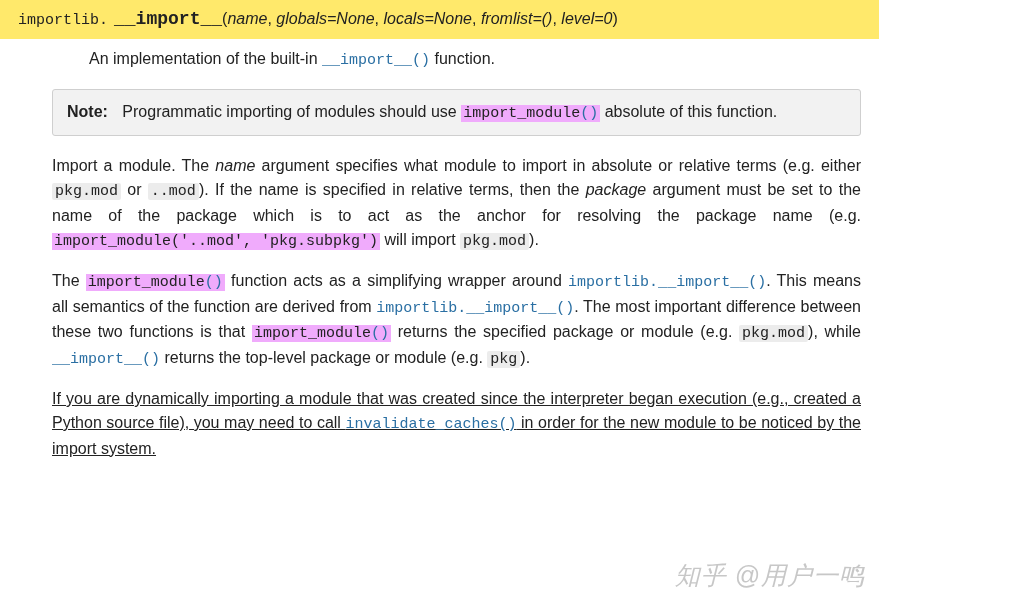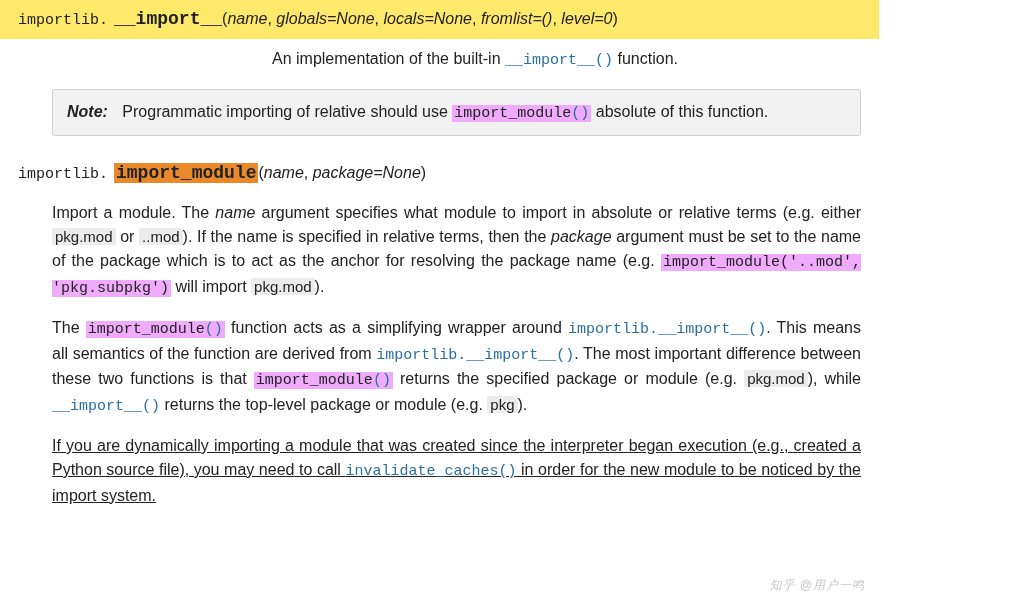--- a/index.html
+++ b/index.html
@@ -51,43 +51,42 @@
     margin-left: 34px;
     margin-right: 0;
     font-size: 16px;
     color: #222;
   }
   .body p {
     margin: 0 0 16px 0;
     text-align: justify;
   }
   .body p.implnote {
-    text-align: center;
+    text-align: left;
     margin-left: 37px;
   }
   .body p.lastjust {
     text-align: justify;
     text-decoration: underline;
   }
   
   .note {
     margin: 14px 0 18px 0;
     padding: 10px 14px;
     background: #f2f2f2;
     border: 1px solid #cfcfcf;
     border-radius: 3px;
   }
   .note-label {
     font-weight: bold;
     margin-right: 10px;
-    font-style: italic;
   }
   
   code.lit {
-    font-family: Liberation Sans, sans-serif;
+    font-family: Liberation Mono, monospace;
     background: #ececec;
     padding: 0 3px;
     border-radius: 2px;
     font-size: 15px;
   }
   
   .xref-hl {
     font-family: "Courier New", Courier, monospace;
     background: #f0abfc;
     padding: 0 2px;
@@ -105,21 +104,21 @@
   }
   .changed {
     font-style: italic;
     color: #555;
   }
   
   .watermark {
     position: absolute;
     right: 14px;
     bottom: 8px;
-    font-size: 12px;
+    font-size: 25px;
     color: rgba(130,130,130,0.45);
     font-family: "PingFang SC", "Microsoft YaHei", Arial, sans-serif;
     font-style: italic;
     letter-spacing: 1px;
     pointer-events: none;
   }
   .em { font-style: italic; }
   .space6 { display:inline-block; width:6px; }
 </style>
 </head>
@@ -131,27 +130,24 @@
     <span class="module">importlib.</span><span class="space6"></span><span class="funcname">__import__</span><span class="paren">(</span><span class="param">name</span>, <span class="param">globals=None</span>, <span class="param">locals=None</span>, <span class="param">fromlist=()</span>, <span class="param">level=0</span><span class="paren">)</span>
   </div>
 
   <div class="body">
     <p class="implnote">
       <span>An implementation of the built-in </span><a href="#" class="xref">__import__()</a><span> function.</span>
     </p>
 
     <div class="note">
       <span class="note-label">Note:</span>
-      <span>Programmatic importing of relative should use </span><span class="xref-hl"><span>import_module</span><span class="paren2">()</span></span><span> absolute of this function.</span>
+      <span>Programmatic importing of modules should use </span><span class="xref-hl"><span>import_module</span><span class="paren2">()</span></span><span> absolute of this function.</span>
     </div>
   </div>
 
-  <div class="sig" style="margin-top:10px;">
-    <span class="module">importlib.</span><span class="space6"></span><span class="funcname funcname-orange">import_module</span><span class="paren">(</span><span class="param">name</span>, <span class="param">package=None</span><span class="paren">)</span>
-  </div>
 
   <div class="body">
 
     <p>
       <span>Import a module. The </span><span class="em">name</span><span> argument specifies what module to import in absolute or relative terms (e.g. either </span><code class="lit">pkg.mod</code><span> or </span><code class="lit">..mod</code><span>). If the name is specified in relative terms, then the </span><span class="em">package</span><span> argument must be set to the name of the package which is to act as the anchor for resolving the package name (e.g. </span><span class="xref-hl">import_module('..mod', 'pkg.subpkg')</span><span> will import </span><code class="lit">pkg.mod</code><span>).</span>
     </p>
 
     <p>
       <span>The </span><span class="xref-hl"><span>import_module</span><span class="paren2">()</span></span><span> function acts as a simplifying wrapper around </span><a href="#" class="xref">importlib.__import__()</a><span>. This means all semantics of the function are derived from </span><a href="#" class="xref">importlib.__import__()</a><span>. The most important difference between these two functions is that </span><span class="xref-hl"><span>import_module</span><span class="paren2">()</span></span><span> returns the specified package or module (e.g. </span><code class="lit">pkg.mod</code><span>), while </span><a href="#" class="xref">__import__()</a><span> returns the top-level package or module (e.g. </span><code class="lit">pkg</code><span>).</span>
     </p>

